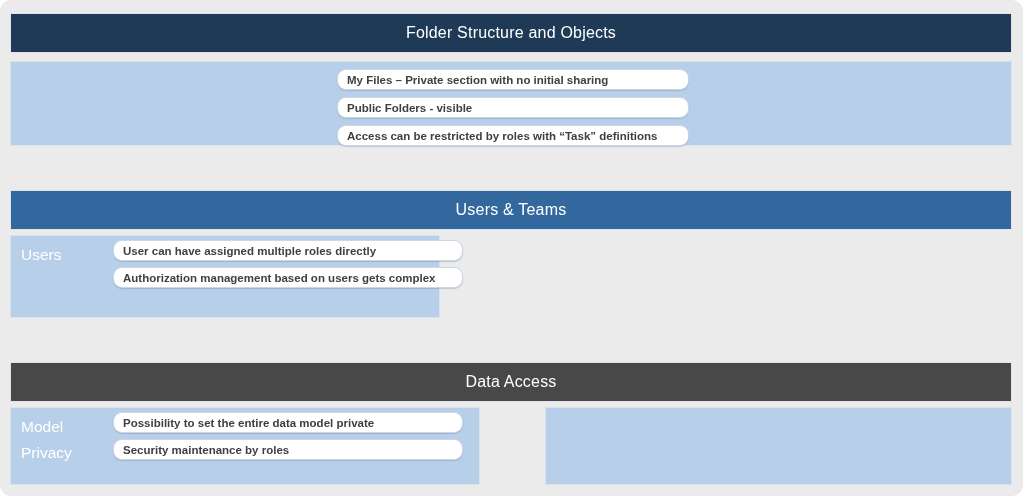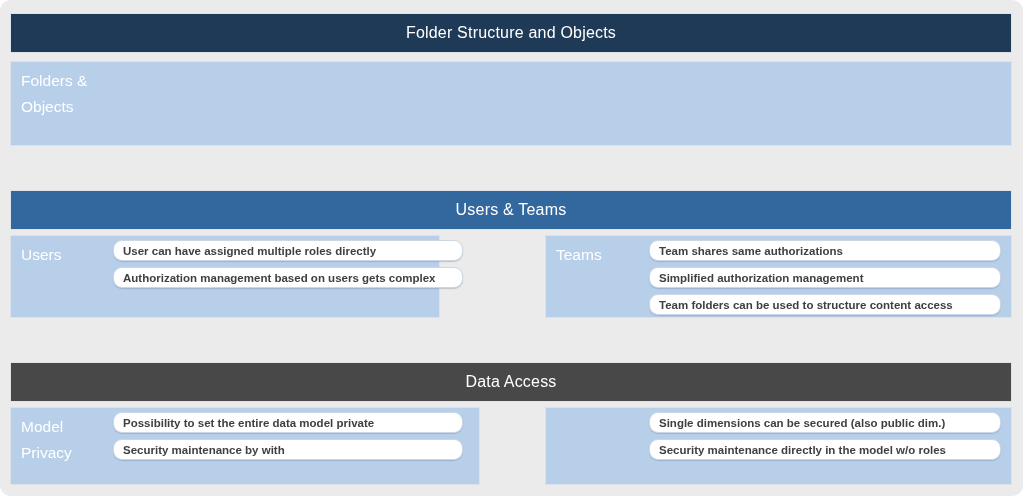--- a/index.html
+++ b/index.html
@@ -88,52 +88,44 @@
 </style>
 </head>
 <body>
 
 <div class="page" style="background: rgb(235, 235, 235); border-radius: 11px;">
 
   <div class="hdr hdr-1" style="background: rgb(31, 58, 87);">
     <span>Folder Structure and Objects</span>
   </div>
   <div class="panel panel-1 s1" style="background: rgb(184, 207, 234);">
-    <div class="panel-label">Folders &amp; Objects</div>
+    <div class="items">
+      <div class="box">My Files – Private section with no initial sharing</div>
+      <div class="box">Public Folders - visible</div>
+      <div class="box">Access can be restricted by roles with “Task” definitions</div>
+    </div>
   </div>
 
   <div class="hdr hdr-2" style="background: rgb(51, 104, 158);">
     <span>Users &amp; Teams</span>
   </div>
   <div class="panel panel-2a s2" style="background: rgb(184, 207, 234);">
     <div class="panel-label">Users</div>
     <div class="items">
       <div class="box">User can have assigned multiple roles directly</div>
       <div class="box">Authorization management based on users gets complex</div>
     </div>
   </div>
-  <div class="panel panel-2b s2" style="background: rgb(184, 207, 234);">
-    <div class="panel-label">Teams</div>
-    <div class="items">
-      <div class="box">Team shares same authorizations</div>
-      <div class="box">Simplified authorization management</div>
-      <div class="box">Team folders can be used to structure content access</div>
-    </div>
-  </div>
 
   <div class="hdr hdr-3" style="background: rgb(72, 72, 72);">
     <span>Data Access</span>
   </div>
   <div class="panel panel-3a s3" style="background: rgb(184, 207, 234);">
     <div class="panel-label">Model Privacy</div>
     <div class="items">
       <div class="box">Possibility to set the entire data model private</div>
-      <div class="box">Security maintenance by with</div>
+      <div class="box">Security maintenance by roles</div>
     </div>
   </div>
   <div class="panel panel-3b s3" style="background: rgb(184, 207, 234);">
-    <div class="items">
-      <div class="box">Single dimensions can be secured (also public dim.)</div>
-      <div class="box">Security maintenance directly in the model w/o roles</div>
-    </div>
   </div>
 
 </div>
 
 </body></html>

